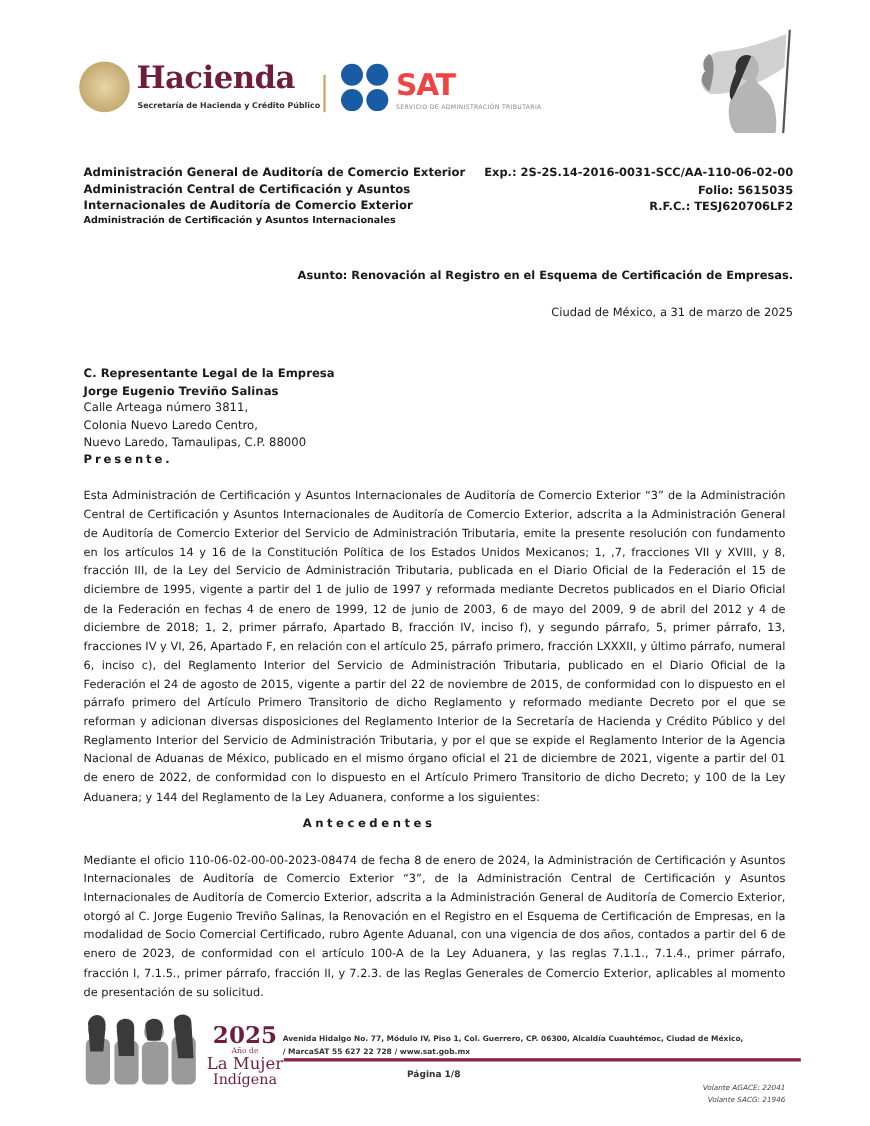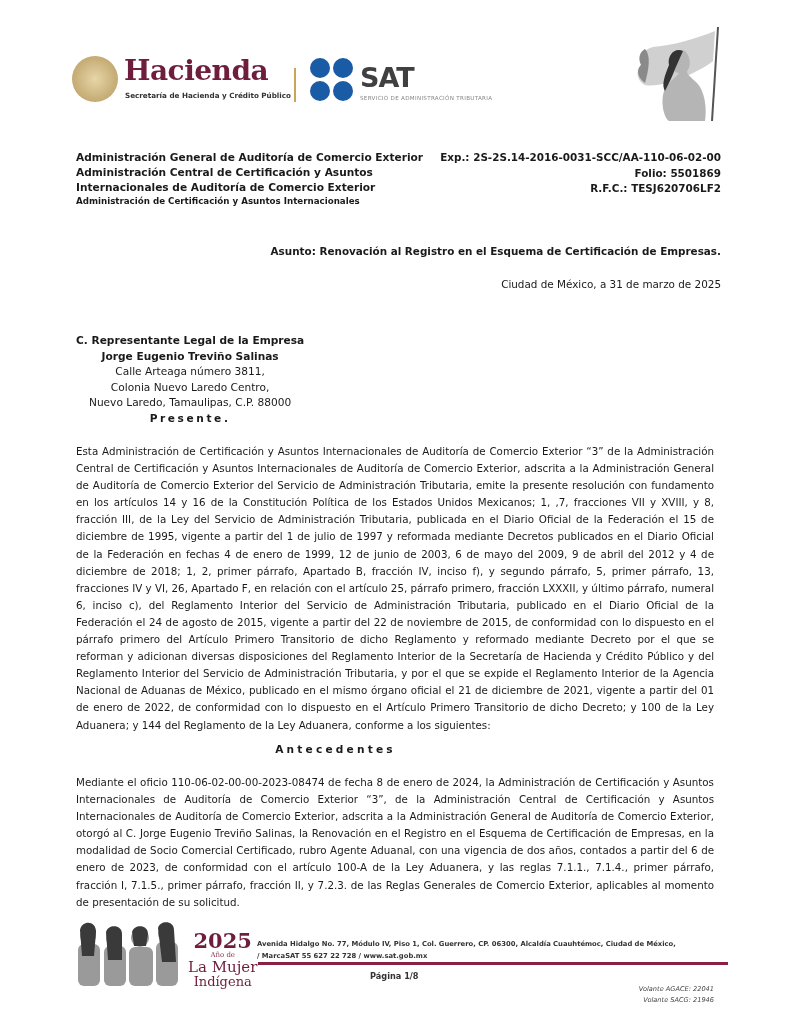--- a/index.html
+++ b/index.html
@@ -6,33 +6,33 @@
   body { width: 791px; height: 1024px; position: relative; overflow: hidden; font-family: "DejaVu Sans", sans-serif; color: #1a1a1a; }
   .abs { position: absolute; }
 
   
   .emblem { left: 72px; top: 56px; width: 46px; height: 46px; border-radius: 50%; background: radial-gradient(circle at 50% 50%, #e6d6a8 0%, #c9b07a 60%, #b89a5c 100%); }
   .hacienda-word { left: 124px; top: 54px; font-family: "DejaVu Serif", serif; font-weight: bold; font-size: 28px; color: #6f1d3c; letter-spacing: -0.5px; }
   .hacienda-sub { left: 125px; top: 91px; font-size: 7.2px; font-weight: bold; color: #333; }
   .divider-v { left: 294px; top: 68px; width: 1.5px; height: 34px; background: #c9a55a; }
   .sat-dots { left: 310px; top: 58px; width: 44px; height: 44px; }
   .sat-dot { position: absolute; width: 20px; height: 20px; border-radius: 50%; background: #1a5ba6; }
-  .sat-word { left: 360px; top: 62px; font-family: "DejaVu Sans", sans-serif; font-weight: 900; font-size: 27px; color: #404040; letter-spacing: -1px; }
+  .sat-word { left: 360px; top: 62px; font-family: "DejaVu Sans", sans-serif; font-weight: 900; font-size: 27px; color: #ef4444; letter-spacing: -1px; }
   .sat-sub { left: 360px; top: 95px; font-size: 5.6px; color: #888; letter-spacing: 0.3px; }
   .flag-illus { left: 625px; top: 25px; width: 100px; height: 98px; }
 
   
   .hdr-left { left: 76px; top: 150px; font-size: 10.6px; font-weight: bold; line-height: 15px; }
   .hdr-left .small { font-size: 8.7px; line-height: 13px; }
   .hdr-right { right: 70px; top: 150px; text-align: right; font-size: 10.4px; font-weight: bold; line-height: 15.5px; }
 
   .asunto { right: 70px; top: 245px; font-size: 10.4px; font-weight: bold; }
   .fecha { right: 70px; top: 278px; font-size: 10.4px; }
 
-  .recipient { left: 76px; top: 333px; font-size: 10.6px; line-height: 15.5px; text-align: center; }
+  .recipient { left: 76px; top: 333px; font-size: 10.6px; line-height: 15.5px; }
   .recipient .b { font-weight: bold; }
   .presente { font-weight: bold; letter-spacing: 2.6px; }
 
   .body-p { left: 76px; width: 638px; font-size: 10.3px; line-height: 17.1px; text-align: justify; }
   .p1 { top: 443px; }
   .antecedentes { left: 0; width: 671px; top: 743px; text-align: center; font-weight: bold; font-size: 10.6px; letter-spacing: 3.2px; }
   .p2 { top: 774px; }
 
   
   .footer-illus { left: 74px; top: 916px; width: 108px; height: 72px; }
@@ -71,21 +71,21 @@
 
 <div class="abs hdr-left">
   <div>Administración General de Auditoría de Comercio Exterior</div>
   <div>Administración Central de Certificación y Asuntos</div>
   <div>Internacionales de Auditoría de Comercio Exterior</div>
   <div class="small">Administración de Certificación y Asuntos Internacionales</div>
 </div>
 
 <div class="abs hdr-right">
   <div>Exp.: 2S-2S.14-2016-0031-SCC/AA-110-06-02-00</div>
-  <div>Folio: 5501869</div>
+  <div>Folio: 5615035</div>
   <div>R.F.C.: TESJ620706LF2</div>
 </div>
 
 <div class="abs asunto">Asunto: Renovación al Registro en el Esquema de Certificación de Empresas.</div>
 <div class="abs fecha">Ciudad de México, a 31 de marzo de 2025</div>
 
 <div class="abs recipient">
   <div class="b">C. Representante Legal de la Empresa</div>
   <div class="b">Jorge Eugenio Treviño Salinas</div>
   <div>Calle Arteaga número 3811,</div>

